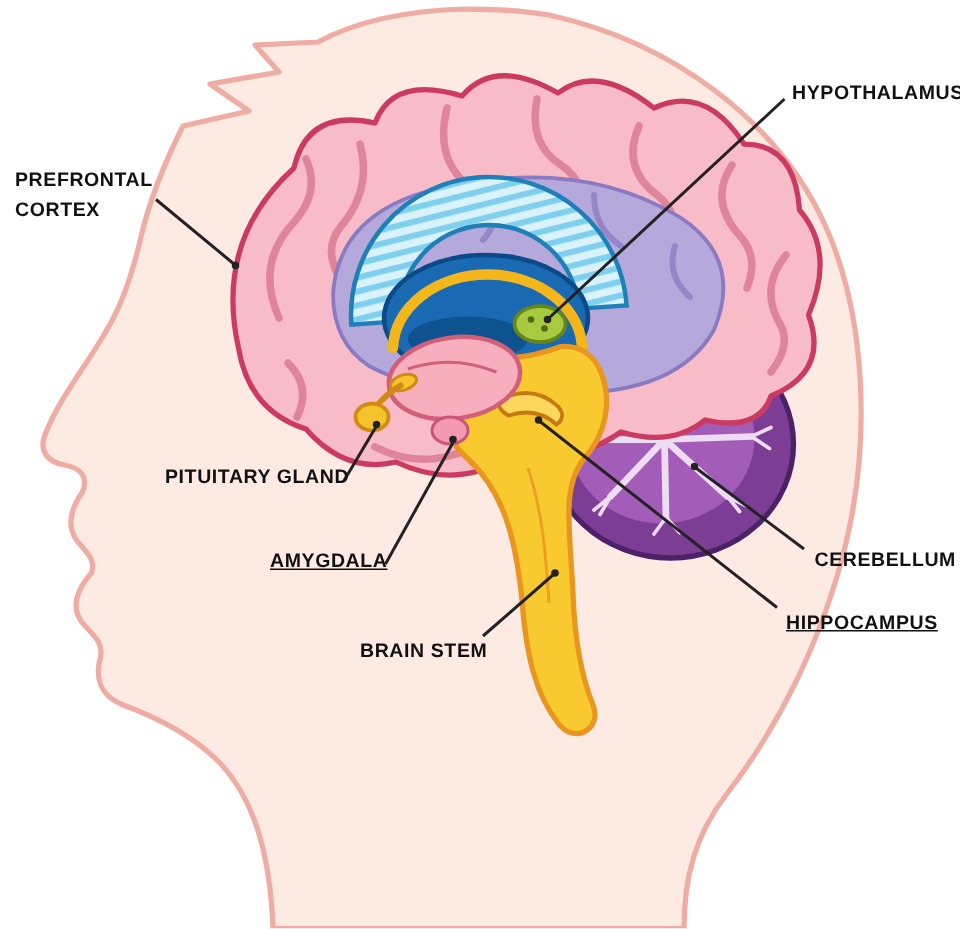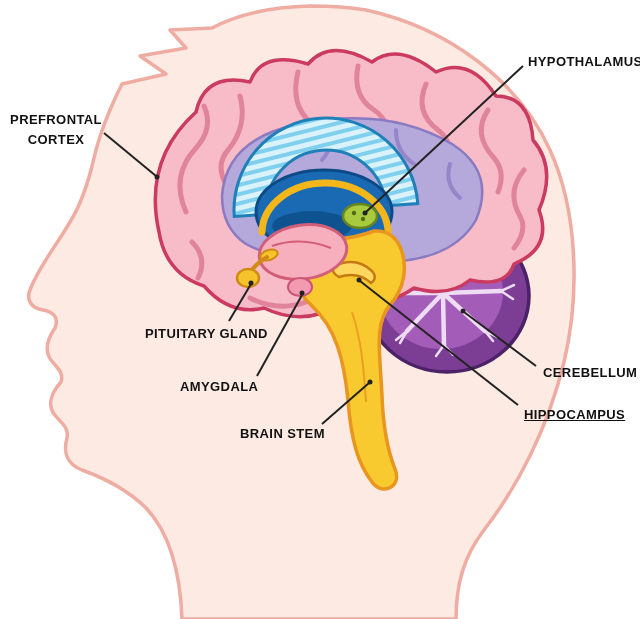--- a/index.html
+++ b/index.html
@@ -12,21 +12,21 @@
   }
   .stage svg{position:absolute;left:0;top:0;}
   .lbl{
     position:absolute;
     font:700 13px/1.5 "Liberation Sans", sans-serif;
     color:#111111;
     letter-spacing:.4px;
     white-space:nowrap;
     user-select:none;
   }
-  .lbl.wrap{white-space:normal;text-align:center;width:92px;}
+  .lbl.wrap{white-space:normal;text-align:left;width:92px;}
 </style>
 </head>
 <body>
 
 <div class="stage">
 
   <svg width="640" height="619" viewBox="0 0 640 619">
     <defs>
       <pattern id="ccStripes" width="9" height="9" patternUnits="userSpaceOnUse" patternTransform="rotate(80)">
         <rect width="9" height="9" fill="#d9f2fb"></rect>
@@ -138,23 +138,23 @@
       <circle cx="370" cy="382" r="2.5"></circle>
       <circle cx="463" cy="311" r="2.5"></circle>
       <circle cx="359" cy="280" r="2.5"></circle>
     </g>
   </svg>
 
   <div class="lbl wrap" style="left:10px;top:110px;">PREFRONTAL CORTEX</div>
 
   <div class="lbl" style="left:528px;top:52px;">HYPOTHALAMUS</div>
 
-  <div class="lbl" style="left:110px;top:324px;margin-left:35px;">PITUITARY GLAND</div>
+  <div class="lbl" style="left:110px;top:308px;">PITUITARY GLAND</div>
 
-  <div class="lbl" style="left:180px;top:377px;">AMYGDALA</div>
+  <div class="lbl" style="left:180px;top:364px;text-decoration:underline;">AMYGDALA</div>
 
   <div class="lbl" style="left:543px;top:363px;">CEREBELLUM</div>
 
   <div class="lbl" style="left:240px;top:424px;">BRAIN STEM</div>
 
   <div class="lbl" style="left:524px;top:405px;text-decoration:underline;">HIPPOCAMPUS</div>
 
 </div>
 
 </body></html>

